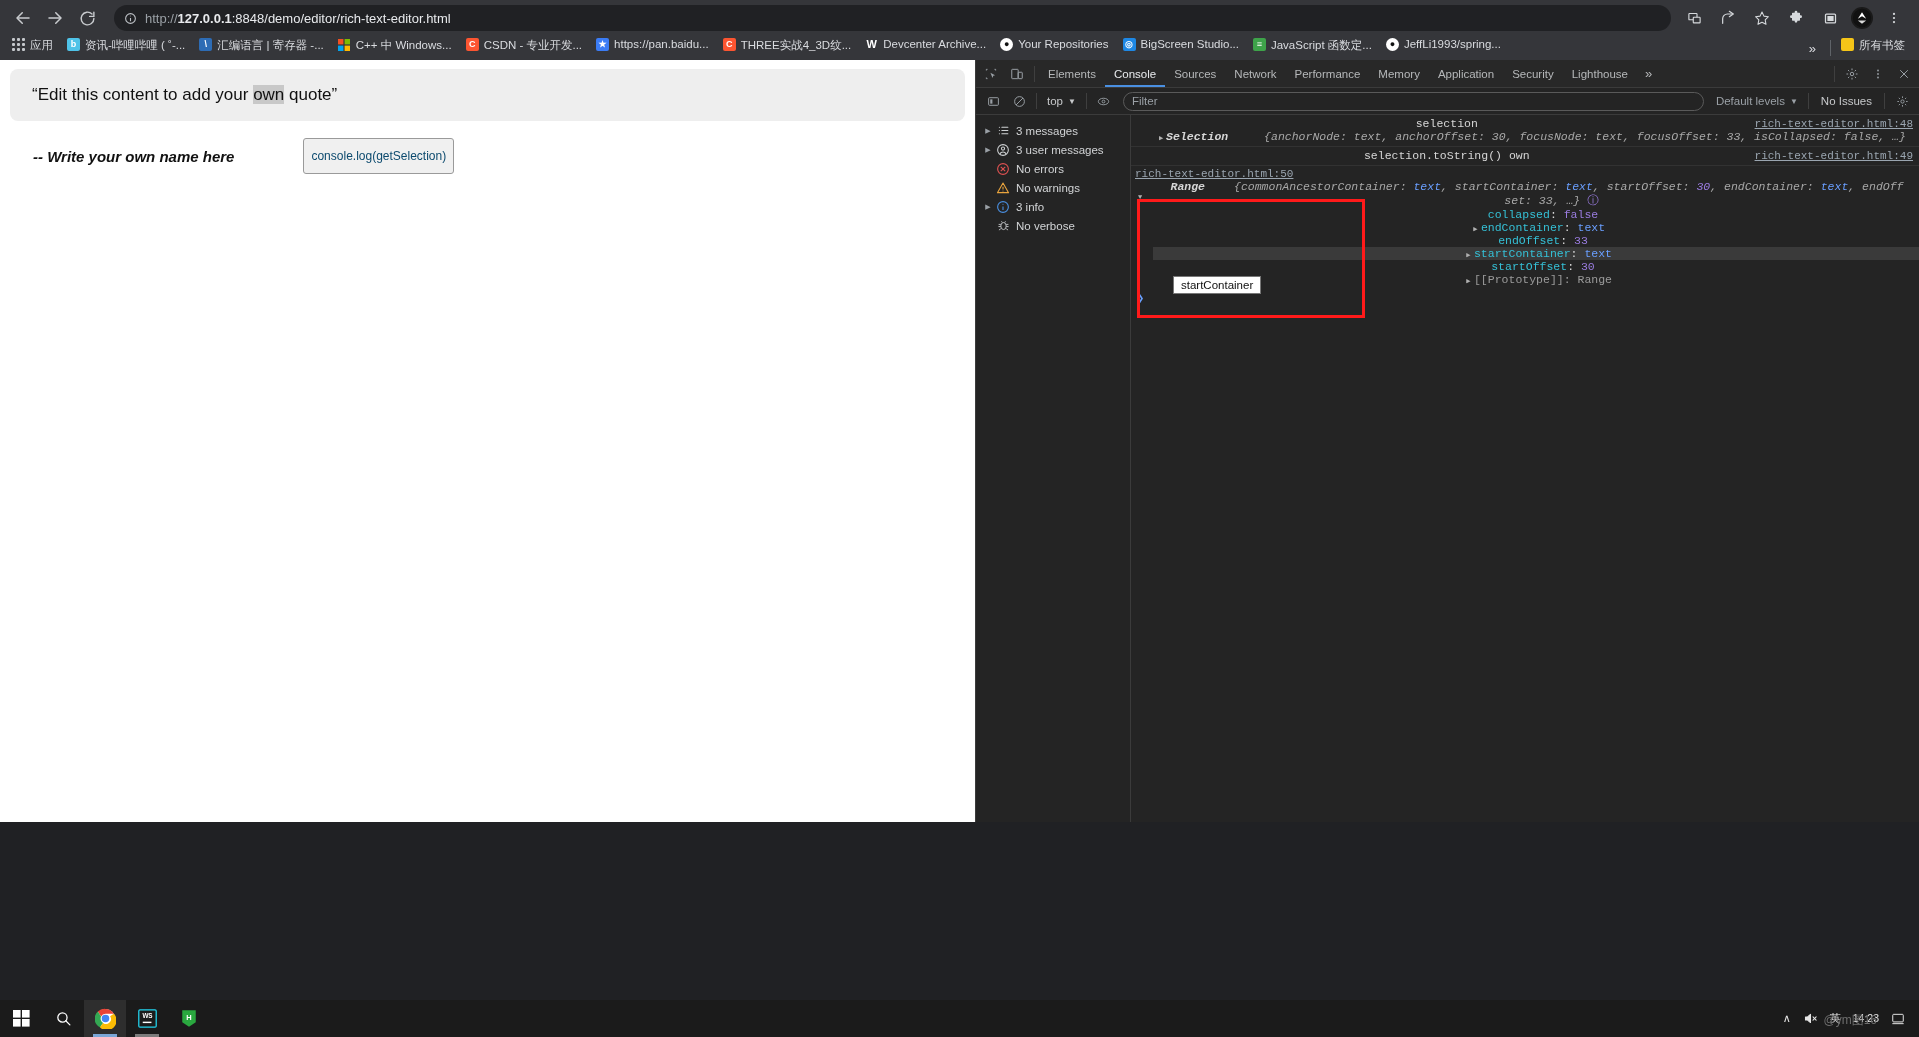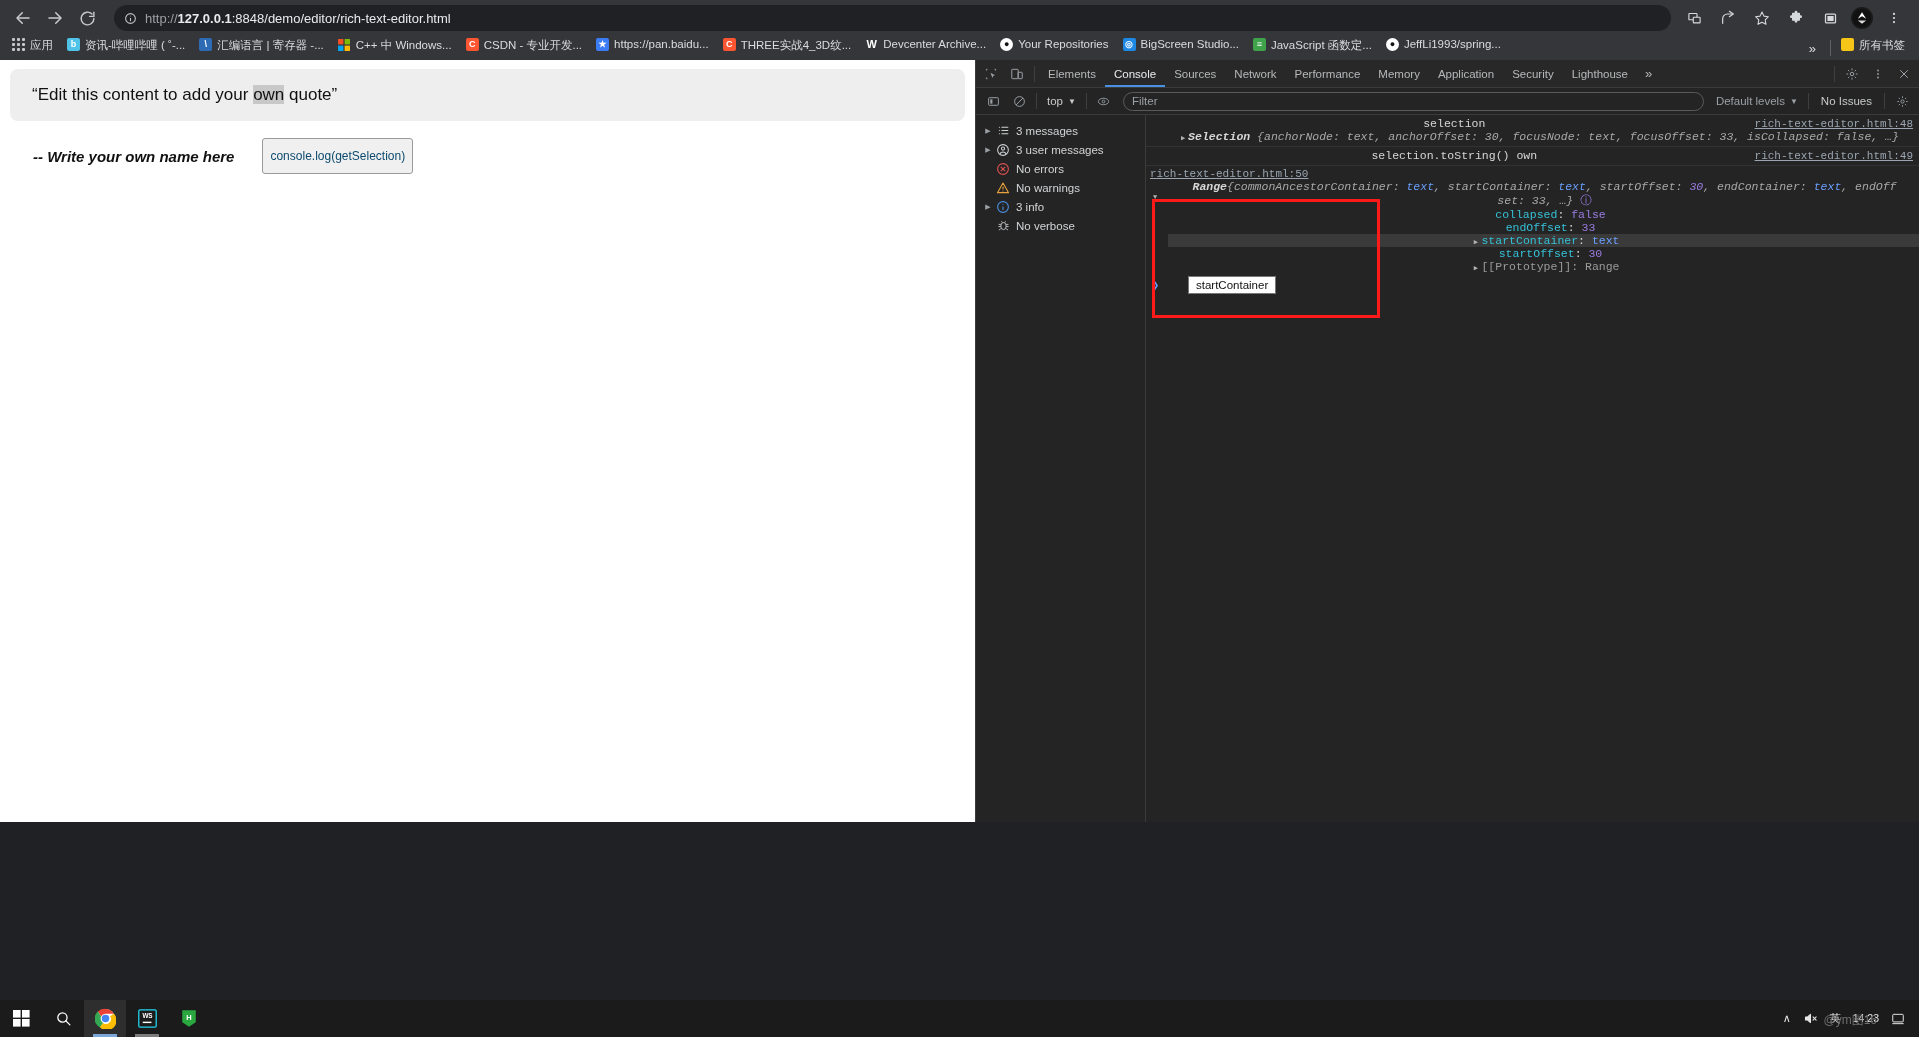--- a/index.html
+++ b/index.html
@@ -82,21 +82,21 @@
     position: absolute; left: 0; top: 60px; width: 975px; height: 762px;
     background: #ffffff; overflow: hidden;
   }
   .blockquote {
     margin: 9px 10px 0 10px; background: #eeeeee; border-radius: 8px;
     padding: 16px 22px; font-size: 17px; color: #111;
     font-family: "Liberation Sans", sans-serif;
   }
   .blockquote .sel { background: #c8c8c8; }
   .cite-row {
-    display: flex; align-items: center; margin: 17px 0 2px 33px;
+    display: flex; align-items: center; margin: 17px 0 2px 33px; gap: 41px;
   }
   .cite {
     font-size: 15px; font-weight: bold; font-style: italic; color: #111;
     font-family: "Liberation Sans", sans-serif;
   }
   .log-btn {
     margin-left: 28px; font-size: 12px; color: #0c4a6e;
     background: #f0f0f0; border: 1px solid #9a9a9a; border-radius: 3px;
     padding: 10px 7px; font-family: "Liberation Sans", sans-serif;
   }
@@ -142,21 +142,21 @@
   }
   .dt-levels {
     font-size: 11.5px; color: #9aa0a6; display: flex; align-items: center;
     padding: 0 6px; flex: none;
   }
   .dt-issues { font-size: 11.5px; color: #c7c9cb; padding: 0 8px; flex: none; }
 
   .dt-body { flex: 1 1 auto; display: flex; min-height: 0; }
 
   .dt-sidebar {
-    width: 170px; flex: none; background: #242424;
+    width: 155px; flex: none; background: #242424;
     border-right: 1px solid #3b3b3b; padding-top: 6px;
   }
   .sb-item {
     height: 19px; display: flex; align-items: center;
     padding-left: 6px; font-size: 11.5px; color: #d2d4d6;
   }
   .sb-tri {
     width: 12px; flex: none; color: #9aa0a6; font-size: 7px;
     display: flex; align-items: center; justify-content: center;
   }
@@ -179,21 +179,21 @@
   .src-link {
     flex: none; color: #9aa5b0; text-decoration: underline;
     font-size: 11px; padding-right: 6px;
   }
   .tri {
     display: inline-block; width: 10px; color: #b0b0b0; font-size: 7px;
   }
   .tri.open { color: #b0b0b0; }
   .obj-line { padding-left: 8px; color: #d6d6d6; }
   .kw-name { color: #d6d6d6; font-style: italic; font-weight: bold; }
-  .prop { color: #a8a8a8; font-style: italic; }
+  .prop { color: #a8a8a8; font-style: italic; padding-left: 29px; }
   .val-blue { color: #6a9fff; font-style: italic; }
   .val-num { color: #9a7ce0; font-style: italic; }
   .prop-name2 { color: #35c0d6; }
   .type-blue { color: #6a9fff; }
   .num { color: #9a7ce0; }
   .boolv { color: #9a7ce0; }
   .proto { color: #9a9a9a; }
 
   .expand-rows { padding-left: 10px; }
   .exp-row { line-height: 13px; padding: 0 0 0 14px; height: 13px; white-space: nowrap;}
@@ -593,20 +593,21 @@
           <div class="msg-top">
             <a class="src-link">rich-text-editor.html:50</a>
           </div>
           <div class="obj-line" style="position:relative;">
             <span class="tri open" style="position:absolute;left:0;top:13px;">▼</span>
             <span style="padding-left:12px;display:inline-block;"><span class="kw-name">Range</span><span class="prop">{commonAncestorContainer: <span class="val-blue">text</span>, startContainer: <span class="val-blue">text</span>, startOffset: <span class="val-num">30</span>, endContainer: <span class="val-blue">text</span>, endOff</span></span>
             <div style="padding-left:12px;"><span class="prop">set: 33, …}</span> <span style="color:#9a7ce0;">ⓘ</span></div>
 
             <div class="expand-rows">
               <div class="exp-row"><span class="t"></span><span class="prop-name2">collapsed</span><span style="color:#d6d6d6;">: </span><span class="boolv">false</span></div>
+              <div class="exp-row"><span class="t">▶</span><span class="prop-name2">endContainer</span><span style="color:#d6d6d6;">: </span><span class="type-blue">text</span></div>
               <div class="exp-row"><span class="t"></span><span class="prop-name2">endOffset</span><span style="color:#d6d6d6;">: </span><span class="num">33</span></div>
               <div class="exp-row hl"><span class="t">▶</span><span class="prop-name2">startContainer</span><span style="color:#d6d6d6;">: </span><span class="type-blue">text</span></div>
               <div class="exp-row"><span class="t"></span><span class="prop-name2">startOffset</span><span style="color:#d6d6d6;">: </span><span class="num">30</span></div>
               <div class="exp-row"><span class="t">▶</span><span class="proto">[[Prototype]]</span><span style="color:#9a9a9a;">: </span><span class="proto">Range</span></div>
             </div>
 
             <div class="redbox"></div>
             <div class="tooltip">startContainer</div>
           </div>
         </div>

